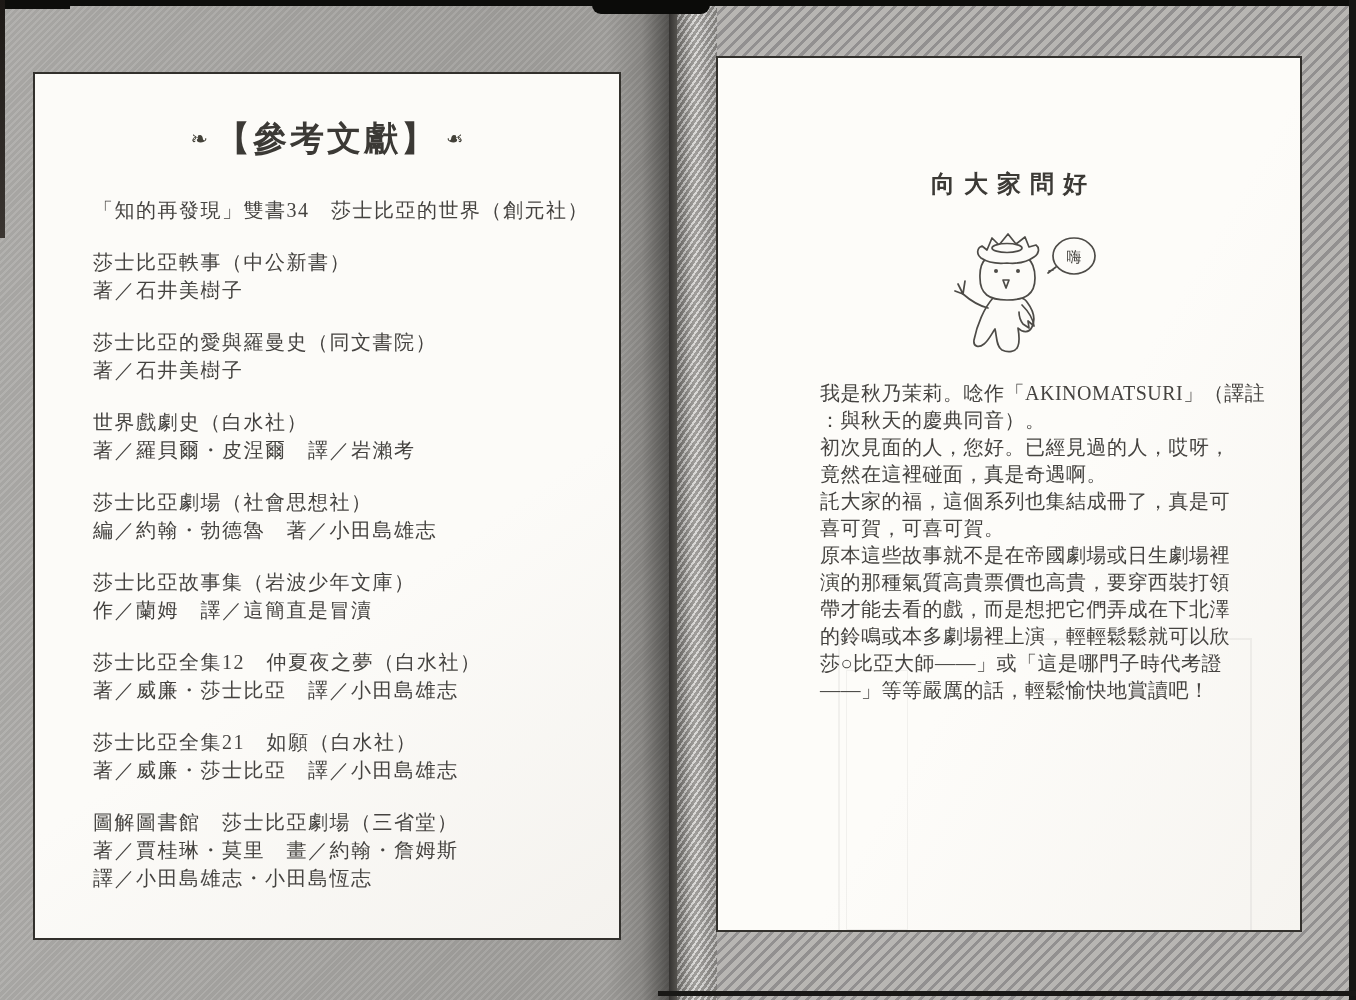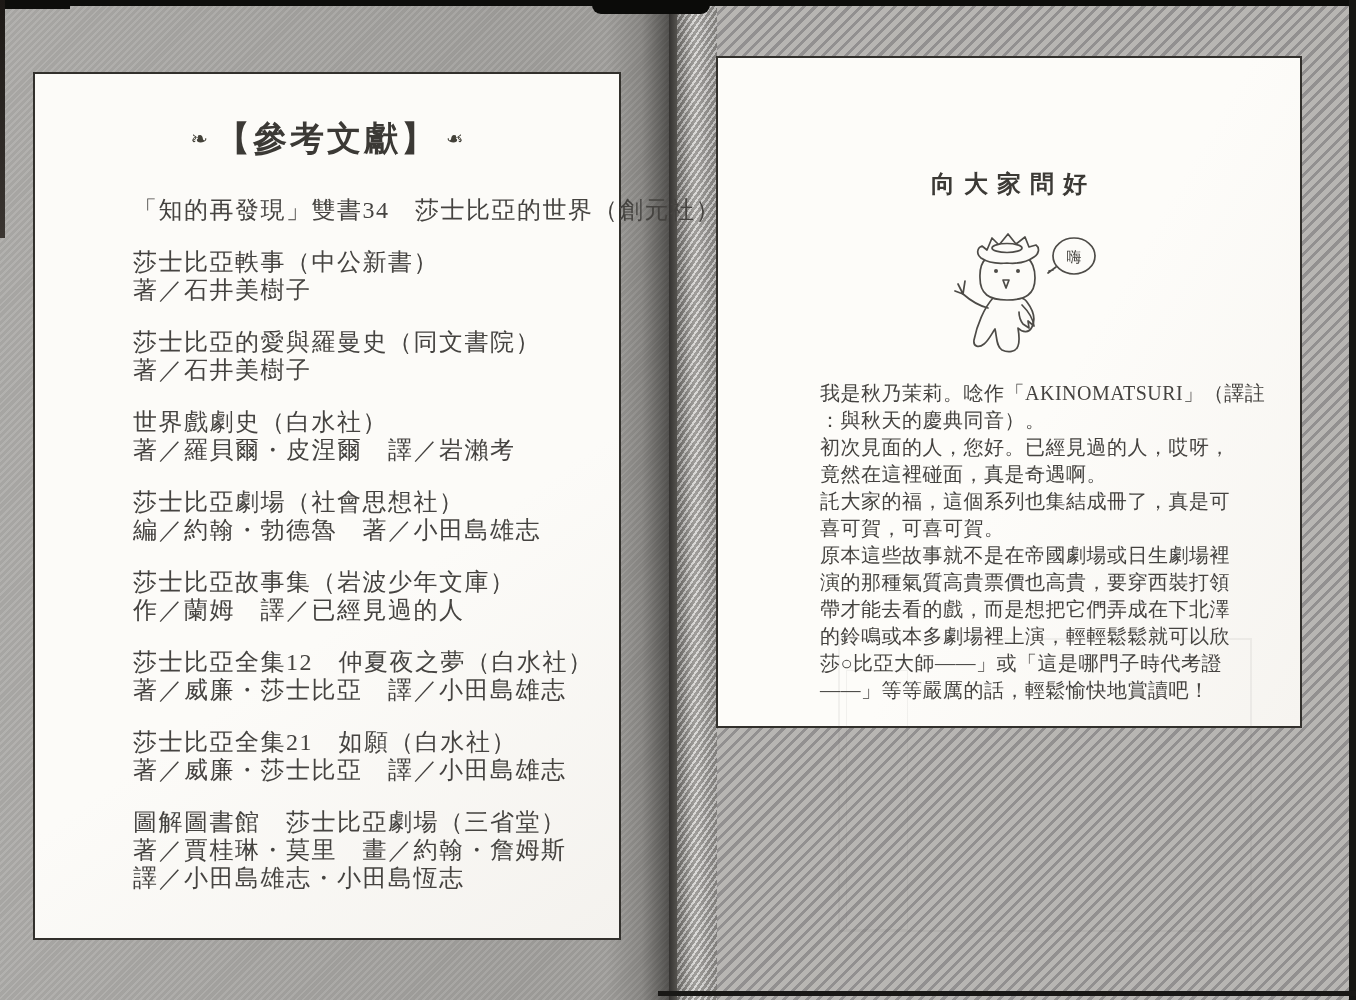--- a/index.html
+++ b/index.html
@@ -35,41 +35,41 @@
     background-image:
       repeating-linear-gradient(125deg, rgba(255,255,255,0.35) 0 2px, rgba(85,83,80,0.35) 2px 5px),
       linear-gradient(to right,#6e6c69,#c9c7c4 45%,#959391);
   }
   
   .sheet{
     position:absolute;background:#fbfaf7;border:2px solid #32302c;box-sizing:border-box;
   }
   .left-sheet{left:33px;top:72px;width:588px;height:868px;
     background:linear-gradient(145deg,#fcfbf8 60%,#f4f2ee);}
-  .right-sheet{left:716px;top:56px;width:586px;height:672px;
+  .right-sheet{left:716px;top:56px;width:586px;height:876px;
     background:linear-gradient(120deg,#fdfcf9 55%,#f6f4f0);}
   
   .top-edge{position:absolute;left:0;top:0;width:1356px;height:6px;background:#0d0d0b;}
   .top-left-edge{position:absolute;left:0;top:0;width:70px;height:9px;background:#0d0d0b;}
   .top-spine-blob{position:absolute;left:592px;top:0;width:118px;height:14px;background:#0b0b09;border-radius:0 0 9px 9px;}
   .left-edge-strip{position:absolute;left:0;top:0;width:5px;height:238px;background:linear-gradient(to bottom,#1c1815,#3a3531);}
   .right-edge-strip{position:absolute;left:1349px;top:0;width:7px;height:1000px;background:#161614;}
   .bottom-edge{position:absolute;left:658px;top:991px;width:698px;height:5px;background:#191816;}
   
   .ref-title-row{
     position:absolute;top:42px;left:0;width:100%;
     display:flex;justify-content:center;align-items:center;gap:8px;
     color:#3b3935;
   }
   .ref-title{font-size:34px;letter-spacing:3px;font-weight:bold;}
   .ornament{font-size:21px;color:#434139;}
   .ornament.flip{transform:scaleX(-1);display:inline-block;}
   .entries{position:absolute;left:58px;top:122px;right:26px;color:#454340;}
   .entry{margin-bottom:24px;}
-  .entry-line{font-size:24px;line-height:28px;letter-spacing:1.5px;white-space:nowrap;margin-left:40px;}
+  .entry-line{font-size:20px;line-height:28px;letter-spacing:1.5px;white-space:nowrap;}
   
   .greet-title{
     position:absolute;top:110px;left:0;width:100%;text-align:center;
     font-size:24px;letter-spacing:9px;color:#3c3a36;font-weight:bold;text-indent:9px;
   }
   .mascot{position:absolute;left:214px;top:162px;width:180px;height:142px;}
   .para{position:absolute;left:102px;top:322px;width:442px;color:#454340;}
   .para-line{font-size:20px;line-height:27px;letter-spacing:0.5px;white-space:nowrap;}
   
   .ghost{position:absolute;border:2px solid rgba(90,88,82,0.07);}
@@ -106,21 +106,21 @@
     <div class="entry">
       <div class="entry-line">世界戲劇史（白水社）</div>
       <div class="entry-line">著／羅貝爾・皮涅爾　譯／岩瀨考</div>
     </div>
     <div class="entry">
       <div class="entry-line">莎士比亞劇場（社會思想社）</div>
       <div class="entry-line">編／約翰・勃德魯　著／小田島雄志</div>
     </div>
     <div class="entry">
       <div class="entry-line">莎士比亞故事集（岩波少年文庫）</div>
-      <div class="entry-line">作／蘭姆　譯／已經見過的人</div>
+      <div class="entry-line">作／蘭姆　譯／這簡直是冒瀆</div>
     </div>
     <div class="entry">
       <div class="entry-line">莎士比亞全集12　仲夏夜之夢（白水社）</div>
       <div class="entry-line">著／威廉・莎士比亞　譯／小田島雄志</div>
     </div>
     <div class="entry">
       <div class="entry-line">莎士比亞全集21　如願（白水社）</div>
       <div class="entry-line">著／威廉・莎士比亞　譯／小田島雄志</div>
     </div>
     <div class="entry">

